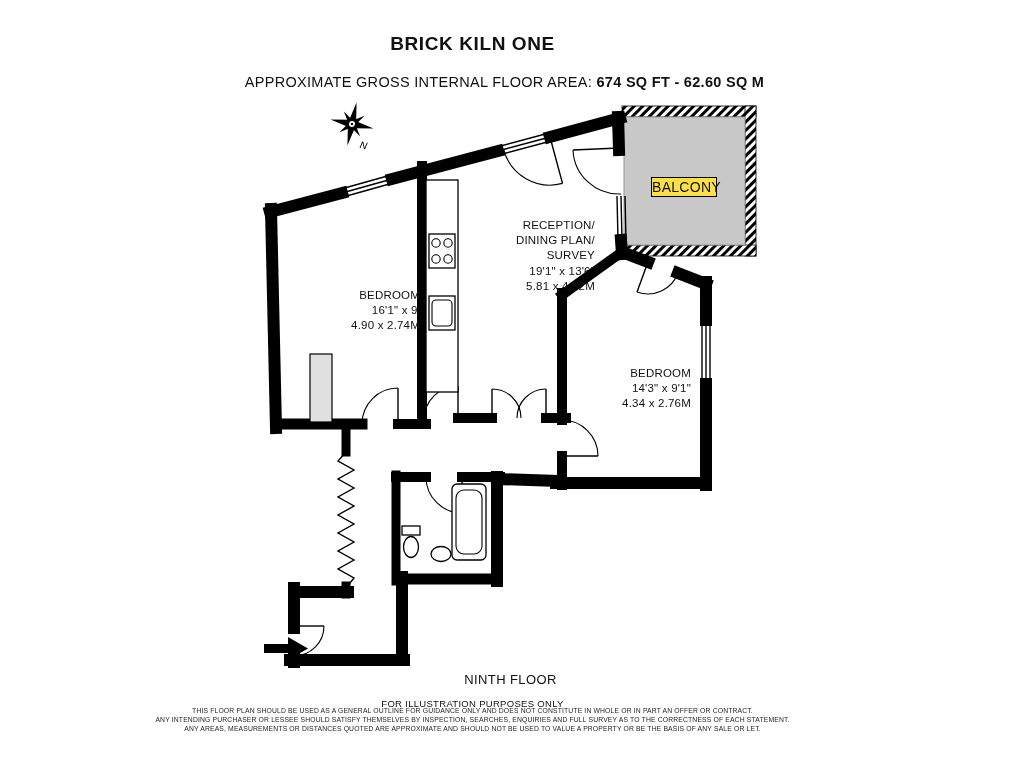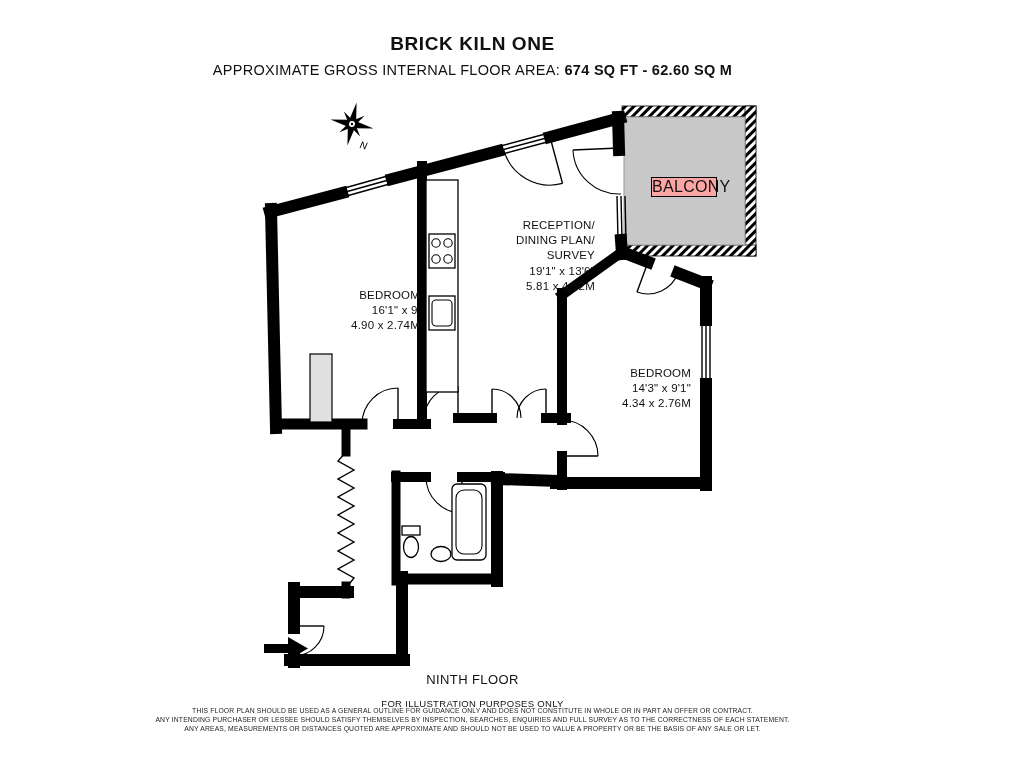--- a/index.html
+++ b/index.html
@@ -1,28 +1,28 @@
 <!DOCTYPE html>
 <html><head>
 <meta charset="utf-8">
 <style>
   html,body{margin:0;padding:0;}
   body{width:1024px;height:768px;position:relative;background:#ffffff;
        font-family:"Liberation Sans",sans-serif;color:#111;overflow:hidden;}
   .abs{position:absolute;}
   .center-text{left:0;width:945px;text-align:center;}
   .plan-title{top:33px;font-size:19px;font-weight:bold;letter-spacing:.6px;}
-  .plan-subtitle{top:62px;font-size:14.5px;letter-spacing:.3px;}
+  .plan-subtitle{top:74px;font-size:14.5px;letter-spacing:.3px;padding-left:32px;}
   .plan-subtitle b{font-weight:bold;}
   .room-label{position:absolute;text-align:right;font-size:11.5px;line-height:1.32;
               letter-spacing:.2px;color:#111;}
   .balcony-label{position:absolute;left:651px;top:177px;width:64px;height:18px;
-                 border:1.2px solid #000;background:#fca5a5;font-size:16px;
+                 border:1.2px solid #000;background:#fde047;font-size:14px;
                  line-height:18px;text-align:center;letter-spacing:.3px;}
-  .floor-name{top:672px;font-size:13px;letter-spacing:.4px;}
+  .floor-name{top:672px;font-size:13px;letter-spacing:.4px;padding-left:38px;}
   .floor-note{top:690px;font-size:9.5px;letter-spacing:.3px;margin-top:8px;}
   .disclaimer{font-size:6.8px;color:#222;letter-spacing:.15px;}
   .d1{top:707px;} .d2{top:716px;} .d3{top:725px;}
   svg{position:absolute;left:0;top:0;}
   .wall{stroke:#000;stroke-linecap:square;fill:none;}
   .w12{stroke-width:12;} .w11{stroke-width:11;} .w10{stroke-width:10;} .w9{stroke-width:9;}
   .thin{stroke:#000;stroke-width:1.4;fill:none;}
   .arc{stroke:#000;stroke-width:1.1;fill:none;}
   .fix{stroke:#000;stroke-width:1.3;fill:#fff;}
 </style>

